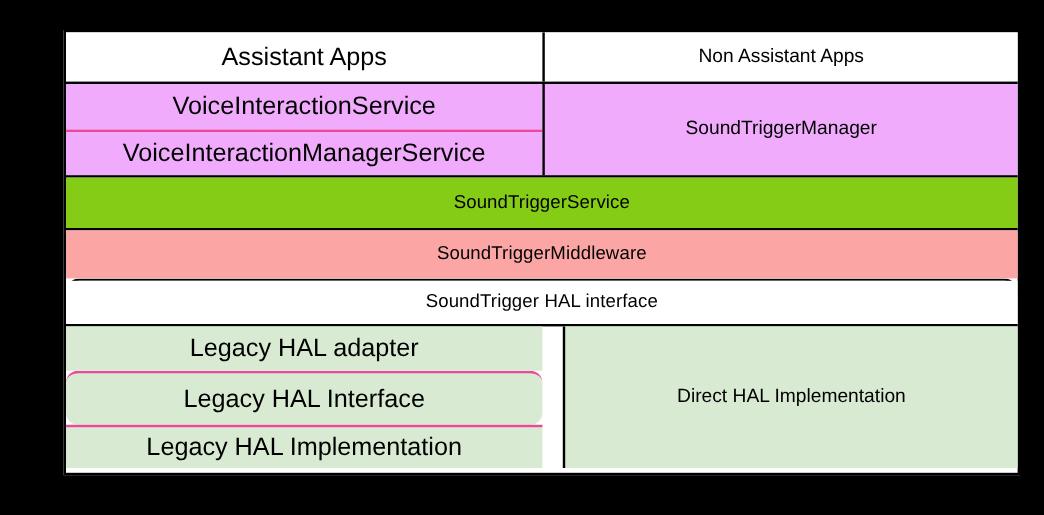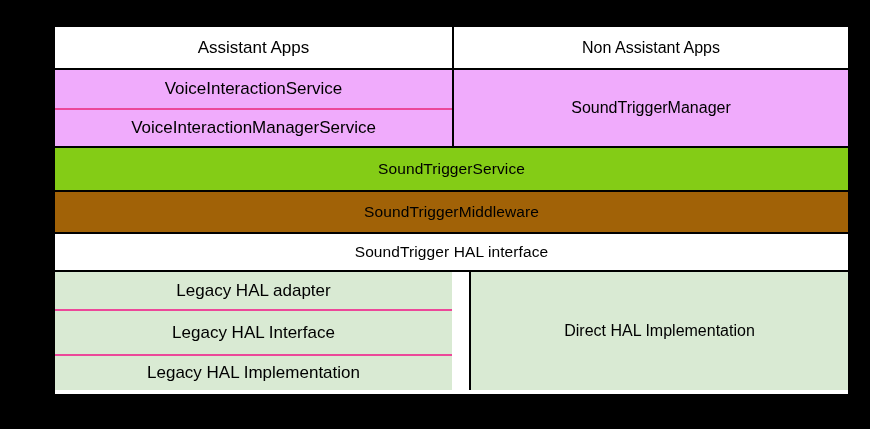--- a/index.html
+++ b/index.html
@@ -70,39 +70,39 @@
     align-items: center;
     justify-content: center;
     text-align: center;
   }
   .stack-item {
     box-sizing: border-box;
     display: flex;
     align-items: center;
     justify-content: center;
     text-align: center;
-    font-size: 17px;
+    font-size: 21px;
   }
   .stack-item + .stack-item {
     border-top: 2px solid #ec4899;
   }
 
   
   .h-header   { height: 41px; }
   .h-apps     { height: 78px; }
   .h-service  { height: 44px; }
   .h-middle   { height: 42px; }
-  .h-halif    { height: 38px; }
+  .h-halif    { height: 38px; border-radius: 11px; }
   .h-hal      { height: 120px; gap: 17px; }
 
   
   .fill-white  { background: #ffffff; }
   .fill-orange { background: #f0abfc; }
   .fill-blue   { background: #84cc16; }
-  .fill-yellow { background: #a16207; }
+  .fill-yellow { background: #fca5a5; }
   .fill-green  { background: #d9ead3; }
 </style>
 </head>
 <body>
 
 <div id="stage">
 
   <div id="diagram">
 
     <div class="band h-header">
@@ -128,20 +128,20 @@
       <div class="cell full fill-yellow">SoundTriggerMiddleware</div>
     </div>
 
     <div class="band h-halif">
       <div class="cell full fill-white">SoundTrigger HAL interface</div>
     </div>
 
     <div class="band h-hal">
       <div class="col-left">
         <div class="stack-item fill-green" style="height:40px;">Legacy HAL adapter</div>
-        <div class="stack-item fill-green" style="height:48px;">Legacy HAL Interface</div>
+        <div class="stack-item fill-green" style="height:48px;border-radius:10px;">Legacy HAL Interface</div>
         <div class="stack-item fill-green" style="height:38px;">Legacy HAL Implementation</div>
       </div>
       <div class="col-right fill-green">Direct HAL Implementation</div>
     </div>
 
   </div>
 </div>
 
 </body></html>

